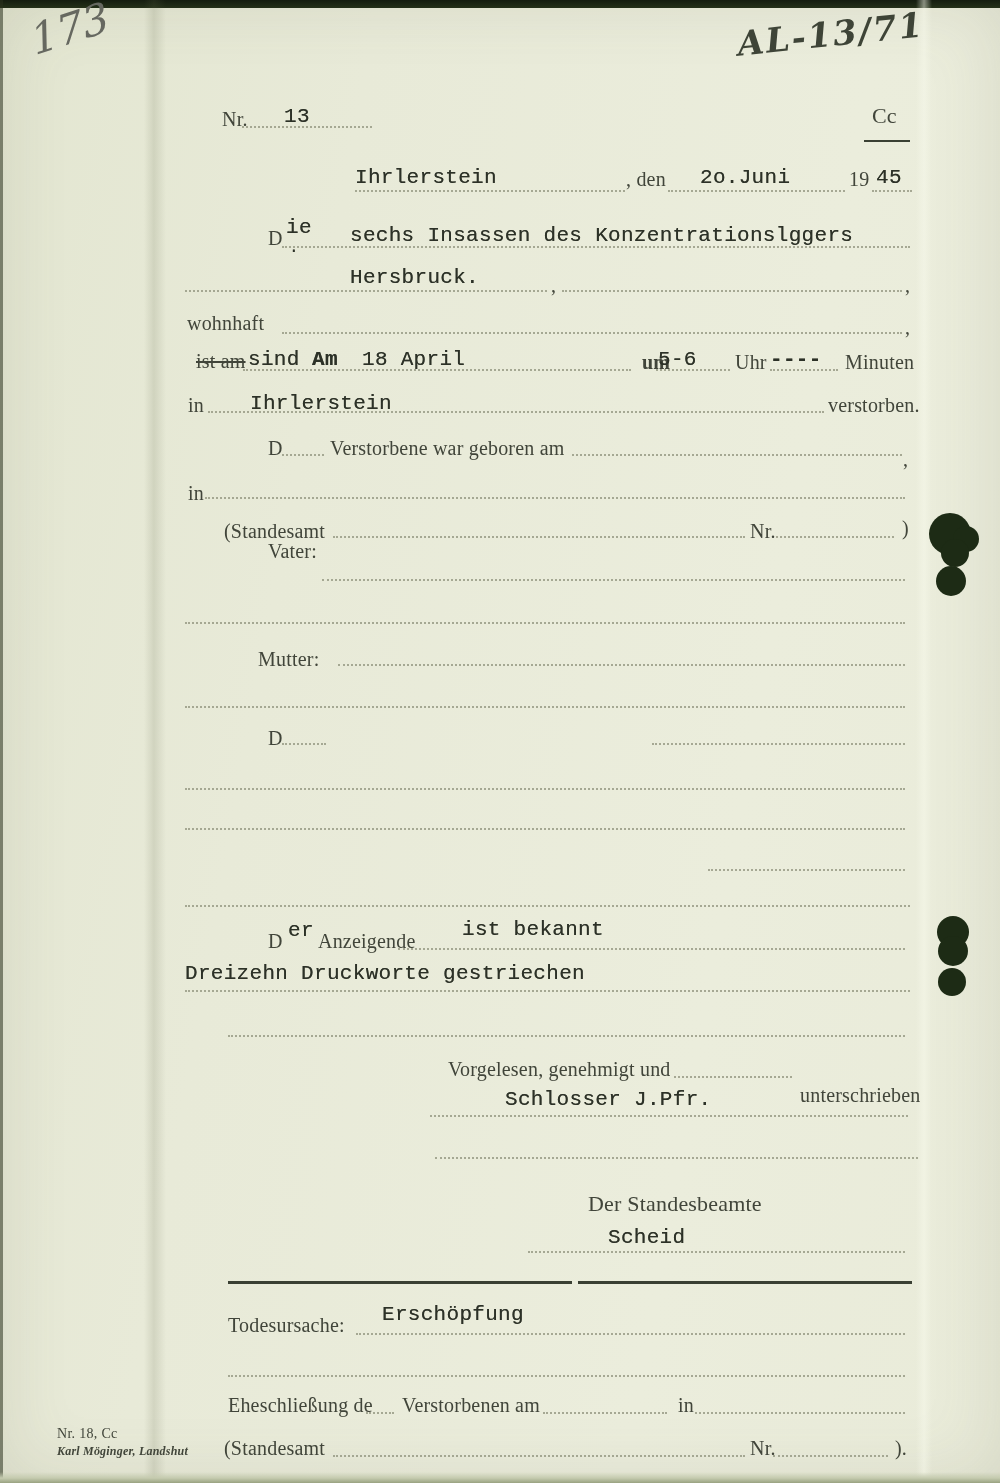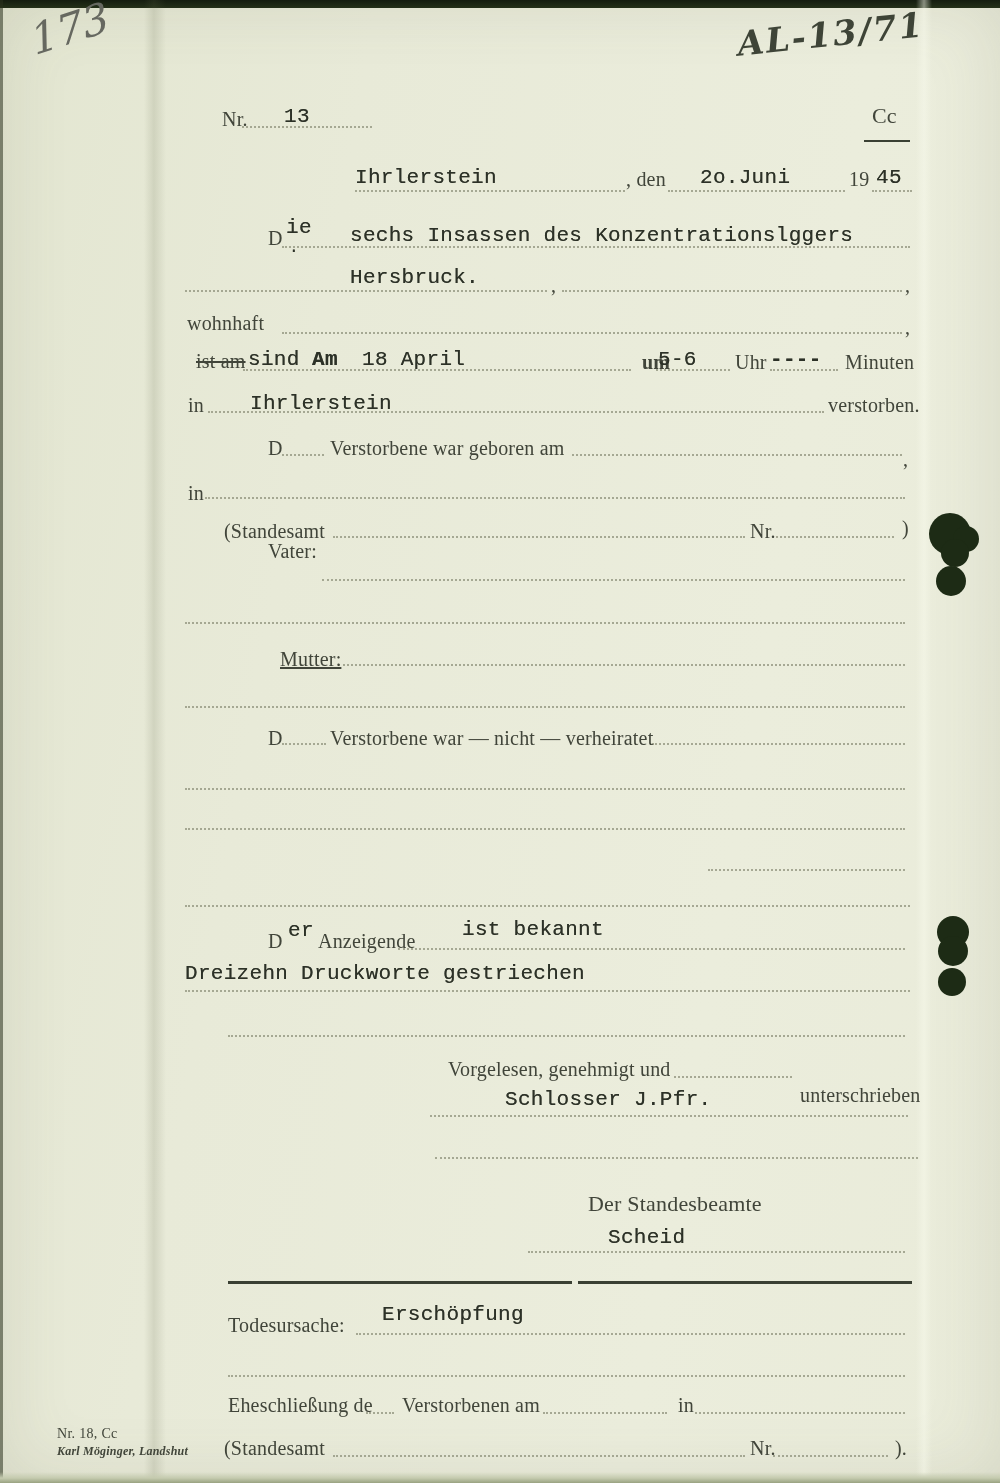--- a/index.html
+++ b/index.html
@@ -138,24 +138,23 @@
 
   <span class="printed" style="left:268px;top:437px;">D</span>
   <span class="printed" style="left:330px;top:437px;">Verstorbene war geboren am</span>
   <span class="printed" style="left:903px;top:448px;">,</span>
   <span class="printed" style="left:188px;top:482px;">in</span>
   <span class="printed" style="left:224px;top:520px;">(Standesamt</span>
   <span class="printed" style="left:750px;top:520px;">Nr.</span>
   <span class="printed" style="left:902px;top:517px;">)</span>
 
   <span class="printed" style="left:268px;top:540px;">Vater:</span>
-  <span class="printed" style="left:280px;top:648px;text-decoration:underline;">Mutter:</span>
+  <span class="printed" style="left:258px;top:648px;">Mutter:</span>
 
   <span class="printed" style="left:268px;top:727px;">D</span>
-  <span class="printed" style="left:330px;top:727px;">Verstorbene war — nicht — verheiratet</span>
 
   <span class="printed" style="left:268px;top:930px;">D</span>
   <span class="typed" style="left:288px;top:919px;">er</span>
   <span class="printed" style="left:318px;top:930px;">Anzeigende</span>
   <span class="typed" style="left:462px;top:918px;">ist bekannt</span>
   <span class="typed" style="left:185px;top:962px;">Dreizehn Druckworte gestriechen</span>
 
   <span class="printed" style="left:448px;top:1058px;">Vorgelesen, genehmigt und</span>
   <span class="printed" style="left:800px;top:1058px;margin-top:26px;">unterschrieben</span>
   <span class="typed" style="left:505px;top:1088px;">Schlosser J.Pfr.</span>

